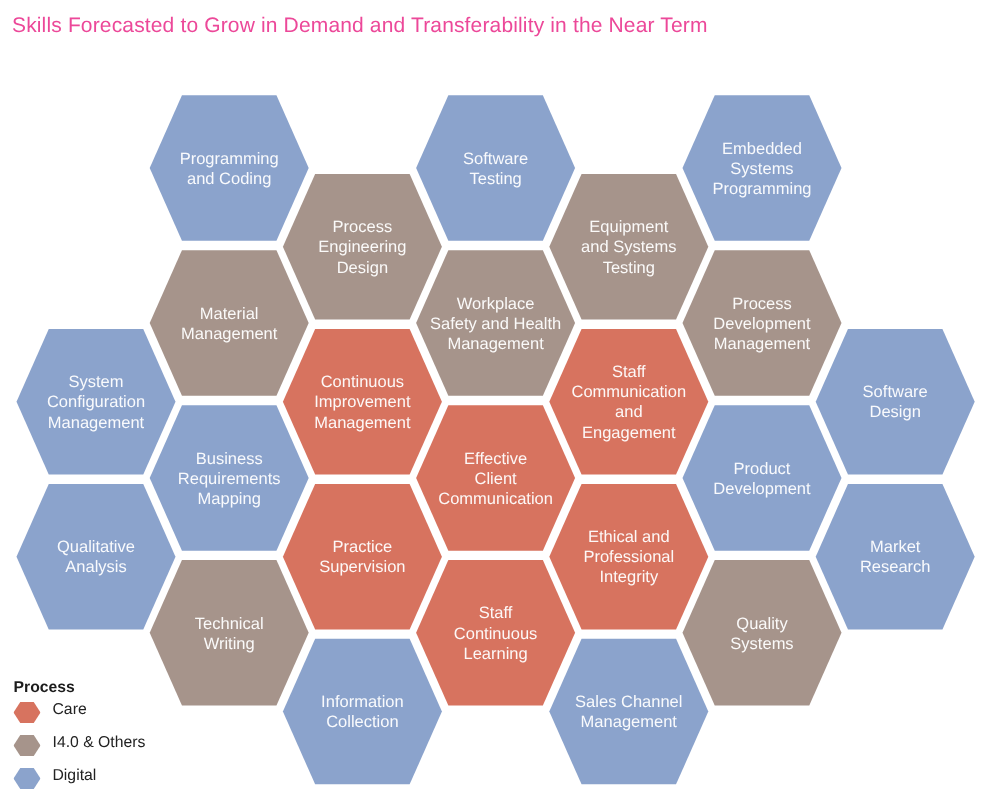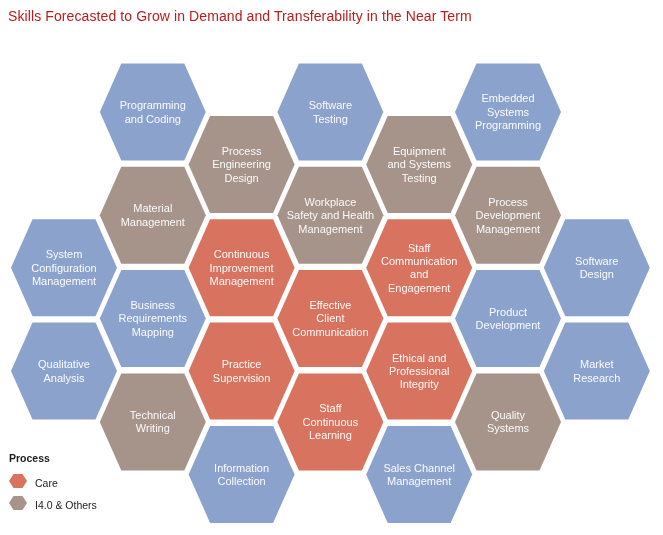--- a/index.html
+++ b/index.html
@@ -14,21 +14,21 @@
     width: 663px;
     height: 535px;
     background: #ffffff;
     overflow: hidden;
   }
   .chart-title {
     position: absolute;
     left: 8px;
     top: 8px;
     font-size: 14px;
-    color: #b91c1c;
+    color: #ec4899;
     letter-spacing: 0.1px;
     white-space: nowrap;
   }
   svg.hex-grid {
     position: absolute;
     left: 0;
     top: 0;
   }
   svg.hex-grid text {
     font-family: "Liberation Sans", sans-serif;
@@ -39,21 +39,21 @@
     top: 452px;
   }
   .legend-title {
     font-size: 10.5px;
     font-weight: bold;
     color: #1c1c1c;
     margin-bottom: 3px;
   }
   .legend-item {
     display: flex;
-    align-items: flex-end;
+    align-items: flex-start;
     height: 22px;
   }
   .legend-item .swatch {
     display: block;
     margin-right: 8px;
   }
   .legend-item .legend-label {
     font-size: 10.5px;
     color: #222222;
   }
@@ -174,15 +174,21 @@
       <span class="legend-label">Care</span>
     </div>
 
     <div class="legend-item">
       <svg class="swatch" width="18" height="16" viewBox="-9 -8 18 16">
         <polygon points="-9,0 -4.5,-7 4.5,-7 9,0 4.5,7 -4.5,7" fill="#A6948B"></polygon>
       </svg>
       <span class="legend-label">I4.0 &amp; Others</span>
     </div>
 
+    <div class="legend-item">
+      <svg class="swatch" width="18" height="16" viewBox="-9 -8 18 16">
+        <polygon points="-9,0 -4.5,-7 4.5,-7 9,0 4.5,7 -4.5,7" fill="#8BA3CC"></polygon>
+      </svg>
+      <span class="legend-label">Digital</span>
+    </div>
   </div>
 
 </div>
 
 </body></html>

